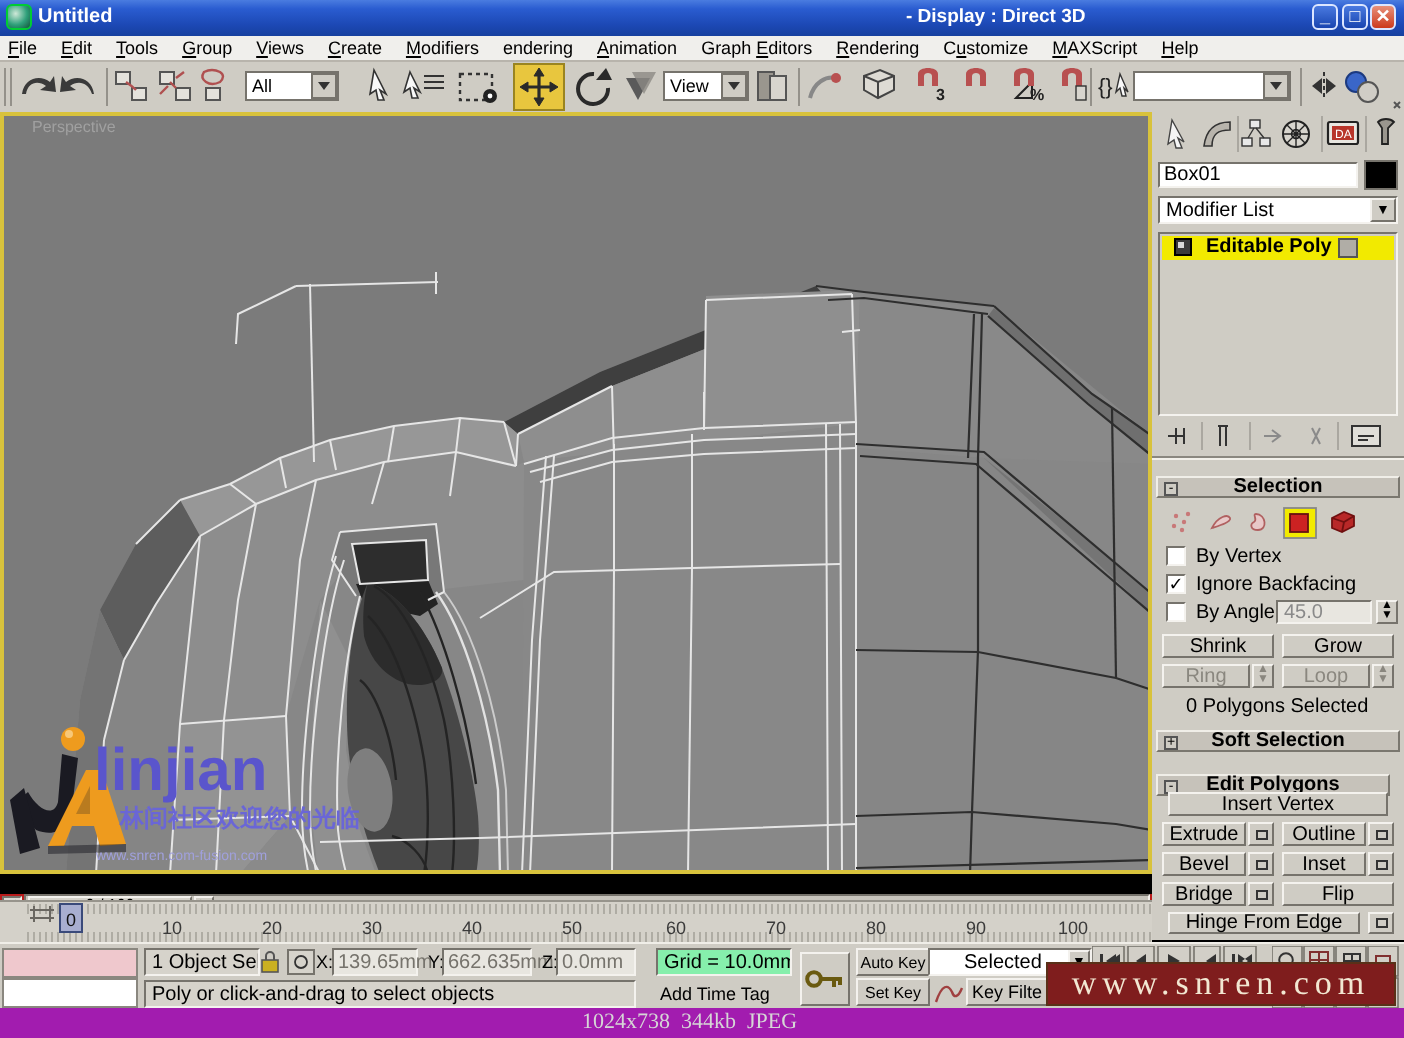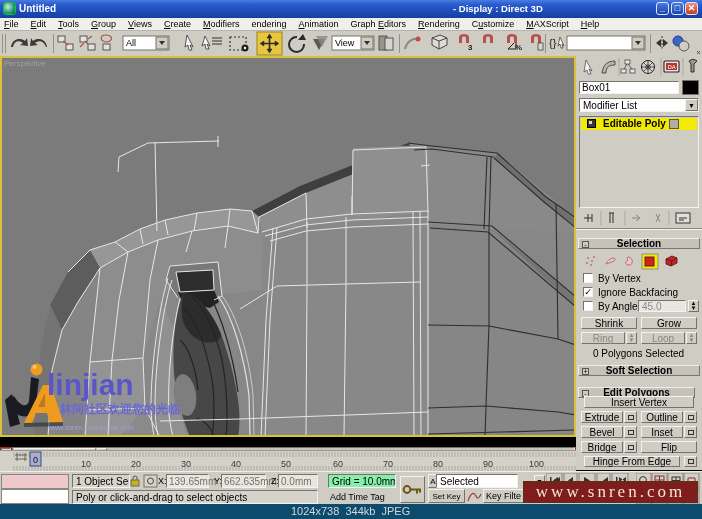--- a/index.html
+++ b/index.html
@@ -20,34 +20,34 @@
 
 #menubar { left:0; top:18px; width:702px; height:13px; background:#f0efec; border-bottom:1px solid #b8b4ac;
   font-size:9px; color:#000; line-height:13px; white-space:nowrap; padding-left:4px; }
 #menubar span { margin-right:12px; }
 #menubar u { text-decoration:underline; }
 
 #toolbar { left:0; top:31px; width:702px; height:25px; background:#cfccc4; border-bottom:1px solid #8a877f; }
 
 #vpwrap { left:0; top:56px; width:576px; height:381px; background:#cfccc4; }
 #vp { position:absolute; left:0; top:0; width:576px; height:381px; border:2px solid #d8c23c; background:#7b7b7b; }
-#vplabel { position:absolute; left:2px; top:1px; color:#a0a0a0; font-size:8px;text-align:right; }
+#vplabel { position:absolute; left:14px; top:1px; color:#a0a0a0; font-size:8px;text-align:right; }
 
 #panel { left:576px; top:56px; width:126px; height:414px; background:#cfccc4; font-size:10px; color:#000; }
 .btn { background:#cfccc4; border-top:1px solid #f4f2ee; border-left:1px solid #f4f2ee;
   border-right:1px solid #76736c; border-bottom:1px solid #76736c; text-align:center; position:absolute; font-size:10px; }
 .sunken { background:#e8e6e0; border-top:1px solid #76736c; border-left:1px solid #76736c;
   border-right:1px solid #f4f2ee; border-bottom:1px solid #f4f2ee; position:absolute; font-size:10px; }
 .rollout { background:#c6c2ba; border-top:1px solid #f0eee8; border-left:1px solid #f0eee8;
   border-right:1px solid #7a776f; border-bottom:1px solid #7a776f; text-align:center; position:absolute; font-size:10px; }
 
 #timerow { left:0; top:447px; width:576px; height:13px; background:#b91c1c;text-decoration:underline; }
 #trackbar { left:0; top:450px; width:576px; height:21px; background:#d4d1c9; border-top:1px solid #97948c; font-size:8px; }
 #statusbar { left:0; top:471px; width:702px; height:33px; background:#cfccc4; border-top:1px solid #f0eee8; font-size:9px; }
-#blackstrip { left:0; top:504px; width:702px; height:15px; background:#0c4a6e; color:#d6d6d6; font-size:11px; }
+#blackstrip { left:0; top:504px; width:702px; height:15px; background:#a21caf; color:#d6d6d6; font-size:11px;font-family:Liberation Serif, serif; }
 #banner { left:523px; top:481px; width:175px; height:22px; background:#7f1d1d; border:1px solid #5a3018;
   color:#f2e7d2; font-family:"Liberation Serif", serif; font-size:17px; letter-spacing:3px; text-align:center; line-height:20px; }
 </style>
 </head>
 <body>
 <div id="titlebar" class="abs">
   <div class="ticon"></div>
   <span class="abs" style="left:19px">Untitled</span>
     <span class="abs" style="left:453px;font-size:9.5px">- Display : Direct 3D</span>
   <div class="winbtn min">_</div>
@@ -478,21 +478,21 @@
   <div class="sunken" style="left:72px;top:18px;width:246px;height:14px;background:#d6d3cb;line-height:13px;padding-left:3px;white-space:nowrap">Poly or click-and-drag to select objects</div>
   <div class="abs" style="left:330px;top:20px;white-space:nowrap">Add Time Tag</div>
 
   <div class="btn" style="left:400px;top:4px;width:25px;height:27px"></div>
   <svg class="abs" style="left:402px;top:11px" width="22" height="13" viewBox="0 0 22 13">
     <circle cx="5" cy="6.5" r="3.4" fill="none" stroke="#6a5a10" stroke-width="2"></circle>
     <path d="M8.5 6.5 L19 6.5 M15 6.5 L15 10.5 M18 6.5 L18 9.5" stroke="#6a5a10" stroke-width="2"></path>
   </svg>
   <div class="btn" style="left:428px;top:2px;width:37px;height:14px;line-height:13px;font-size:8px;overflow:hidden">Auto Key</div>
   <div class="btn" style="left:428px;top:17px;width:37px;height:14px;line-height:13px;font-size:8px;overflow:hidden">Set Key</div>
-  <div class="sunken" style="left:436px;top:2px;width:82px;height:14px;background:#fff;line-height:13px;padding-left:3px">Selected</div>
+  <div class="sunken" style="left:464px;top:2px;width:82px;height:14px;background:#fff;line-height:13px;padding-left:17px">Selected</div>
   <div class="btn" style="left:534px;top:3px;width:11px;height:12px;font-size:7px;line-height:11px">▼</div>
   <svg class="abs" style="left:466px;top:18px" width="16" height="13" viewBox="0 0 16 13">
     <path d="M2 11 C5 2 8 2 10 6 C11 9 13 9 15 4" fill="none" stroke="#a04040" stroke-width="1.2"></path>
   </svg>
   <div class="btn" style="left:483px;top:17px;width:41px;height:14px;line-height:13px;font-size:9px;white-space:nowrap;overflow:hidden">Key Filte</div>
 
   <svg class="abs" style="left:546px;top:1px" width="90" height="16" viewBox="0 0 90 16">
     <g fill="#d2cfc7" stroke="#76736c" stroke-width="0.8">
       <rect x="0" y="0" width="16" height="15"></rect>
         <rect x="18" y="0" width="13" height="15"></rect>

